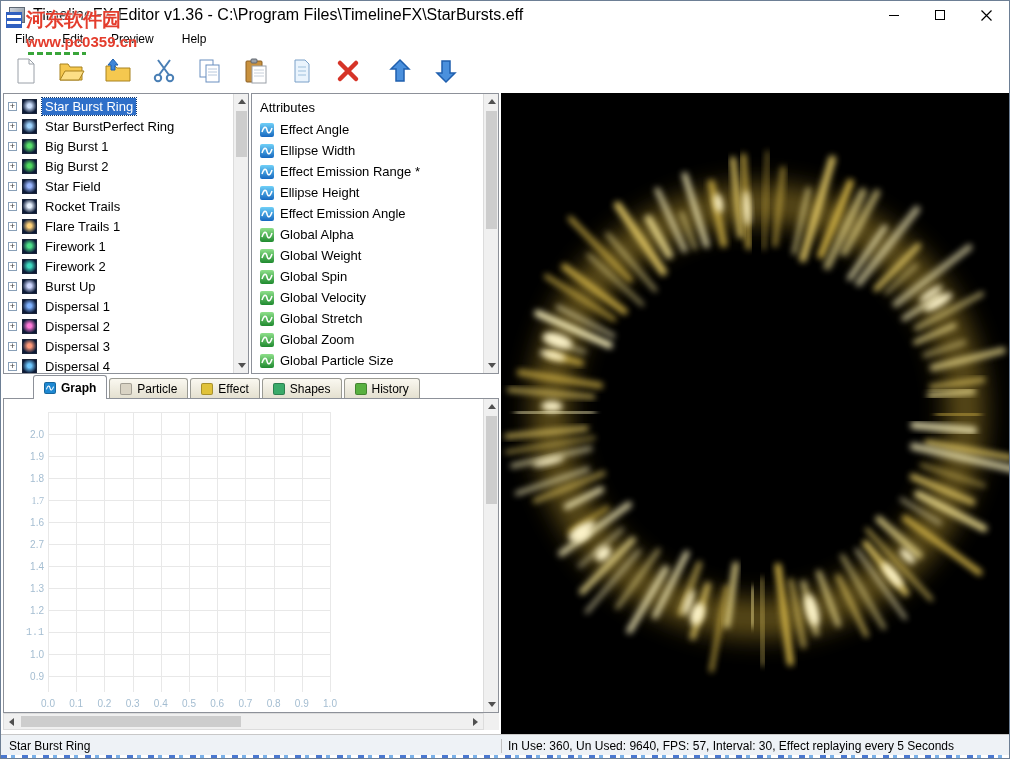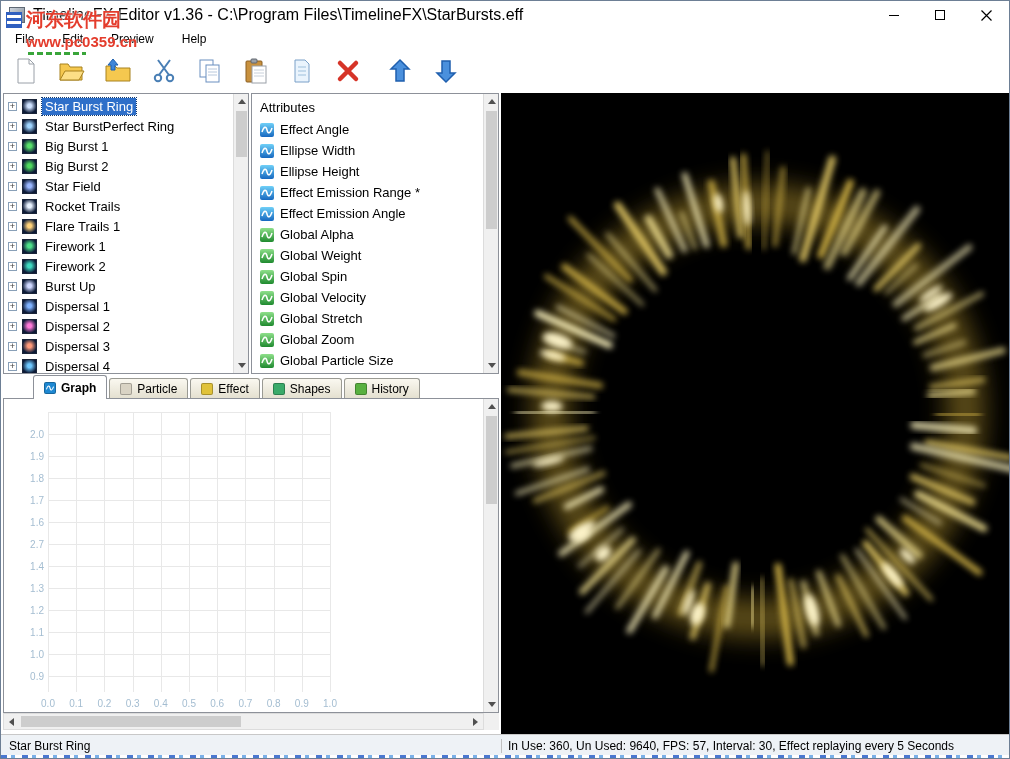--- a/index.html
+++ b/index.html
@@ -276,27 +276,27 @@
         <div class="arow">
           <span class="aicon effect"><svg viewBox="0 0 14 14" width="14" height="14">
               <path d="M2 9 C4 3,6 3,7 7 C8 11,10 11,12 5" fill="none" stroke="#fff" stroke-width="1.5"></path>
             </svg></span>
           <span class="alabel">Ellipse Width</span>
         </div>
         <div class="arow">
           <span class="aicon effect"><svg viewBox="0 0 14 14" width="14" height="14">
               <path d="M2 9 C4 3,6 3,7 7 C8 11,10 11,12 5" fill="none" stroke="#fff" stroke-width="1.5"></path>
             </svg></span>
+          <span class="alabel">Effect Emission Range *</span>
+        </div>
+        <div class="arow">
+          <span class="aicon effect"><svg viewBox="0 0 14 14" width="14" height="14">
+              <path d="M2 9 C4 3,6 3,7 7 C8 11,10 11,12 5" fill="none" stroke="#fff" stroke-width="1.5"></path>
+            </svg></span>
           <span class="alabel">Ellipse Height</span>
-        </div>
-        <div class="arow">
-          <span class="aicon effect"><svg viewBox="0 0 14 14" width="14" height="14">
-              <path d="M2 9 C4 3,6 3,7 7 C8 11,10 11,12 5" fill="none" stroke="#fff" stroke-width="1.5"></path>
-            </svg></span>
-          <span class="alabel">Effect Emission Range *</span>
         </div>
         <div class="arow">
           <span class="aicon effect"><svg viewBox="0 0 14 14" width="14" height="14">
               <path d="M2 9 C4 3,6 3,7 7 C8 11,10 11,12 5" fill="none" stroke="#fff" stroke-width="1.5"></path>
             </svg></span>
           <span class="alabel">Effect Emission Angle</span>
         </div>
         <div class="arow">
           <span class="aicon global"><svg viewBox="0 0 14 14" width="14" height="14">
               <path d="M2 9 C4 3,6 3,7 7 C8 11,10 11,12 5" fill="none" stroke="#fff" stroke-width="1.5"></path>
@@ -403,33 +403,33 @@
         <div class="gridv" style="left: 326px; top: 13px; height: 280px;"></div>
         <div class="gx" style="left: 311px; top: 299px;">1.0</div>
         <div class="gridh" style="left: 44px; top: 13px; width: 282px;"></div>
         <div class="gridh" style="left: 44px; top: 35px; width: 282px;"></div>
         <div class="gy" style="left: 6px; top: 30px;">2.0</div>
         <div class="gridh" style="left: 44px; top: 57px; width: 282px;"></div>
         <div class="gy" style="left: 6px; top: 52px;">1.9</div>
         <div class="gridh" style="left: 44px; top: 79px; width: 282px;"></div>
         <div class="gy" style="left: 6px; top: 74px;">1.8</div>
         <div class="gridh" style="left: 44px; top: 101px; width: 282px;"></div>
-        <div class="gy" style="left: 6px; top: 96px;">1.7</div>
+        <div class="gy" style="left: 6px; top: 96px; font-family: Liberation Serif, serif;">1.7</div>
         <div class="gridh" style="left: 44px; top: 123px; width: 282px;"></div>
         <div class="gy" style="left: 6px; top: 118px;">1.6</div>
         <div class="gridh" style="left: 44px; top: 145px; width: 282px;"></div>
         <div class="gy" style="left: 6px; top: 140px;">2.7</div>
         <div class="gridh" style="left: 44px; top: 167px; width: 282px;"></div>
         <div class="gy" style="left: 6px; top: 162px;">1.4</div>
         <div class="gridh" style="left: 44px; top: 189px; width: 282px;"></div>
         <div class="gy" style="left: 6px; top: 184px;">1.3</div>
         <div class="gridh" style="left: 44px; top: 211px; width: 282px;"></div>
         <div class="gy" style="left: 6px; top: 206px;">1.2</div>
         <div class="gridh" style="left: 44px; top: 233px; width: 282px;"></div>
-        <div class="gy" style="left: 6px; top: 228px;">1.1</div>
+        <div class="gy" style="left: 6px; top: 228px; font-family: Liberation Mono, monospace;">1.1</div>
         <div class="gridh" style="left: 44px; top: 255px; width: 282px;"></div>
         <div class="gy" style="left: 6px; top: 250px;">1.0</div>
         <div class="gridh" style="left: 44px; top: 277px; width: 282px;"></div>
         <div class="gy" style="left: 6px; top: 272px;">0.9</div>
       </div>
     <div class="vscroll">
       <div class="sb-btn sb-up">
           <div class="tri-up"></div>
         </div>
       <div class="sb-thumb" style="top:17px;height:88px"></div>

